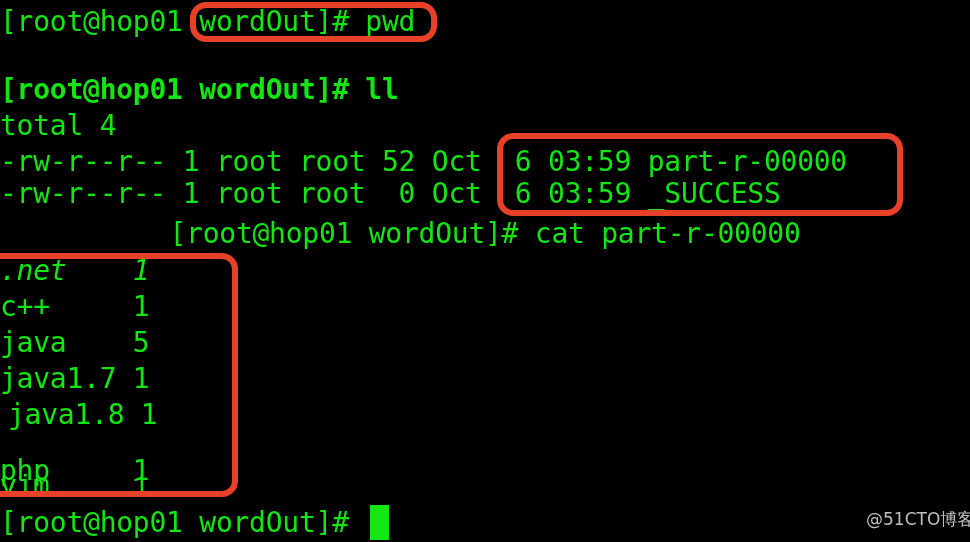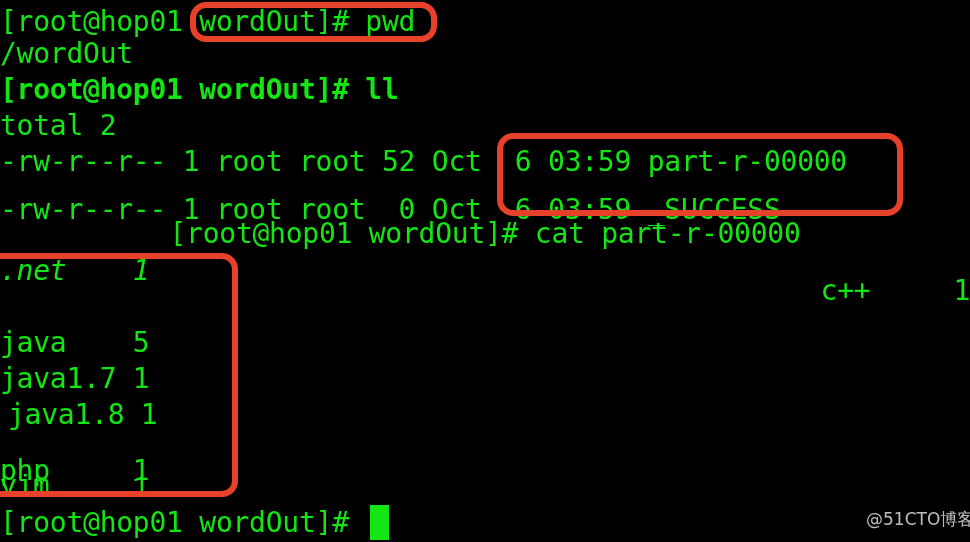--- a/index.html
+++ b/index.html
@@ -69,28 +69,27 @@
   }
 </style>
 </head>
 <body>
 
 <div id="terminal">
 
   <div id="screen">
 
     <div class="line" style="top:4px;">[root@hop01 wordOut]# pwd</div>
-    <div class="line" style="top:36px;">/wordOut</div>
     <div class="line" style="top:72px;font-weight:bold;">[root@hop01 wordOut]# ll</div>
-    <div class="line" style="top:108px;">total 2</div>
+    <div class="line" style="top:108px;">total 4</div>
     <div class="line" style="top:144px;">-rw-r--r-- 1 root root 52 Oct  6 03:59 part-r-00000</div>
-    <div class="line" style="top:192px;">-rw-r--r-- 1 root root  0 Oct  6 03:59 _SUCCESS</div>
+    <div class="line" style="top:176px;">-rw-r--r-- 1 root root  0 Oct  6 03:59 _SUCCESS</div>
     <div class="line" style="top:216px;text-align:center;">[root@hop01 wordOut]# cat part-r-00000</div>
     <div class="line" style="top:253px;font-style:italic;">.net    1</div>
-    <div class="line" style="top:273px;text-align:right;">c++     1</div>
+    <div class="line" style="top:289px;">c++     1</div>
     <div class="line" style="top:325px;">java    5</div>
     <div class="line" style="top:361px;">java1.7 1</div>
     <div class="line" style="top:397px;padding-left:8px;">java1.8 1</div>
     <div class="line" style="top:433px;margin-top:20px;">php     1</div>
     <div class="line" style="top:469px;font-family:Liberation Mono, monospace;">vim     1</div>
     <div class="line" style="top:505px;">[root@hop01 wordOut]# </div>
 
     <div class="cursor" style="left:370px; top:505px;"></div>
 
   </div>

